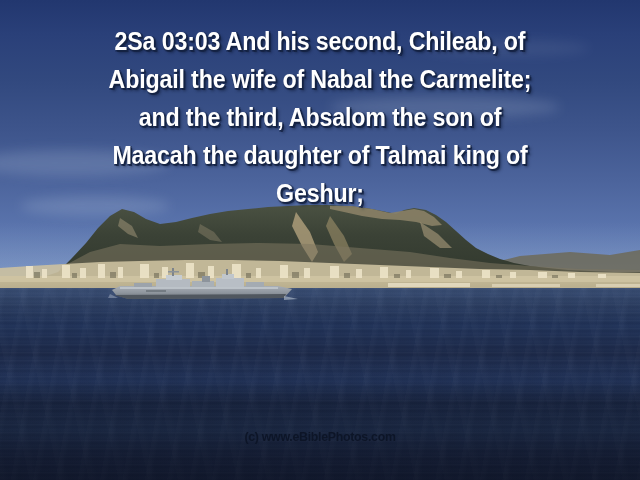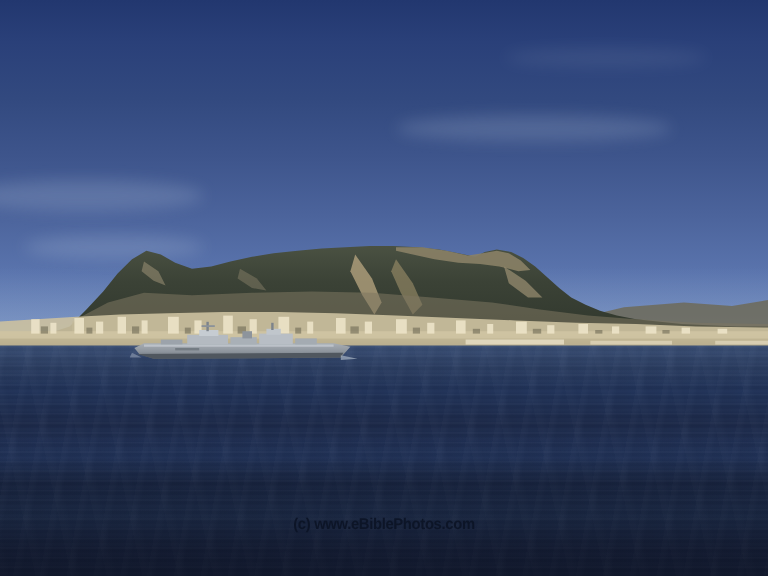--- a/index.html
+++ b/index.html
@@ -322,16 +322,23 @@
 
       <rect x="94" y="8" width="8" height="6" fill="#8d949c"></rect>
 
       <rect x="38" y="22" width="20" height="2" fill="#6c737b" opacity="0.8"></rect>
 
       <path d="M176,28 L190,31 L176,32 Z" fill="#c9d3de" opacity="0.55"></path>
       <path d="M2,26 L10,30 L0,30 Z" fill="#b9c4d2" opacity="0.4"></path>
     </svg>
   </div>
 
+  <div class="verse">
+    <span class="verse-line">2Sa 03:03 And his second, Chileab, of</span>
+    <span class="verse-line">Abigail the wife of Nabal the Carmelite;</span>
+    <span class="verse-line">and the third, Absalom the son of</span>
+    <span class="verse-line">Maacah the daughter of Talmai king of</span>
+    <span class="verse-line">Geshur;</span>
+  </div>
 
   <div class="watermark">(c) www.eBiblePhotos.com</div>
 
 </div>
 
 </body></html>

